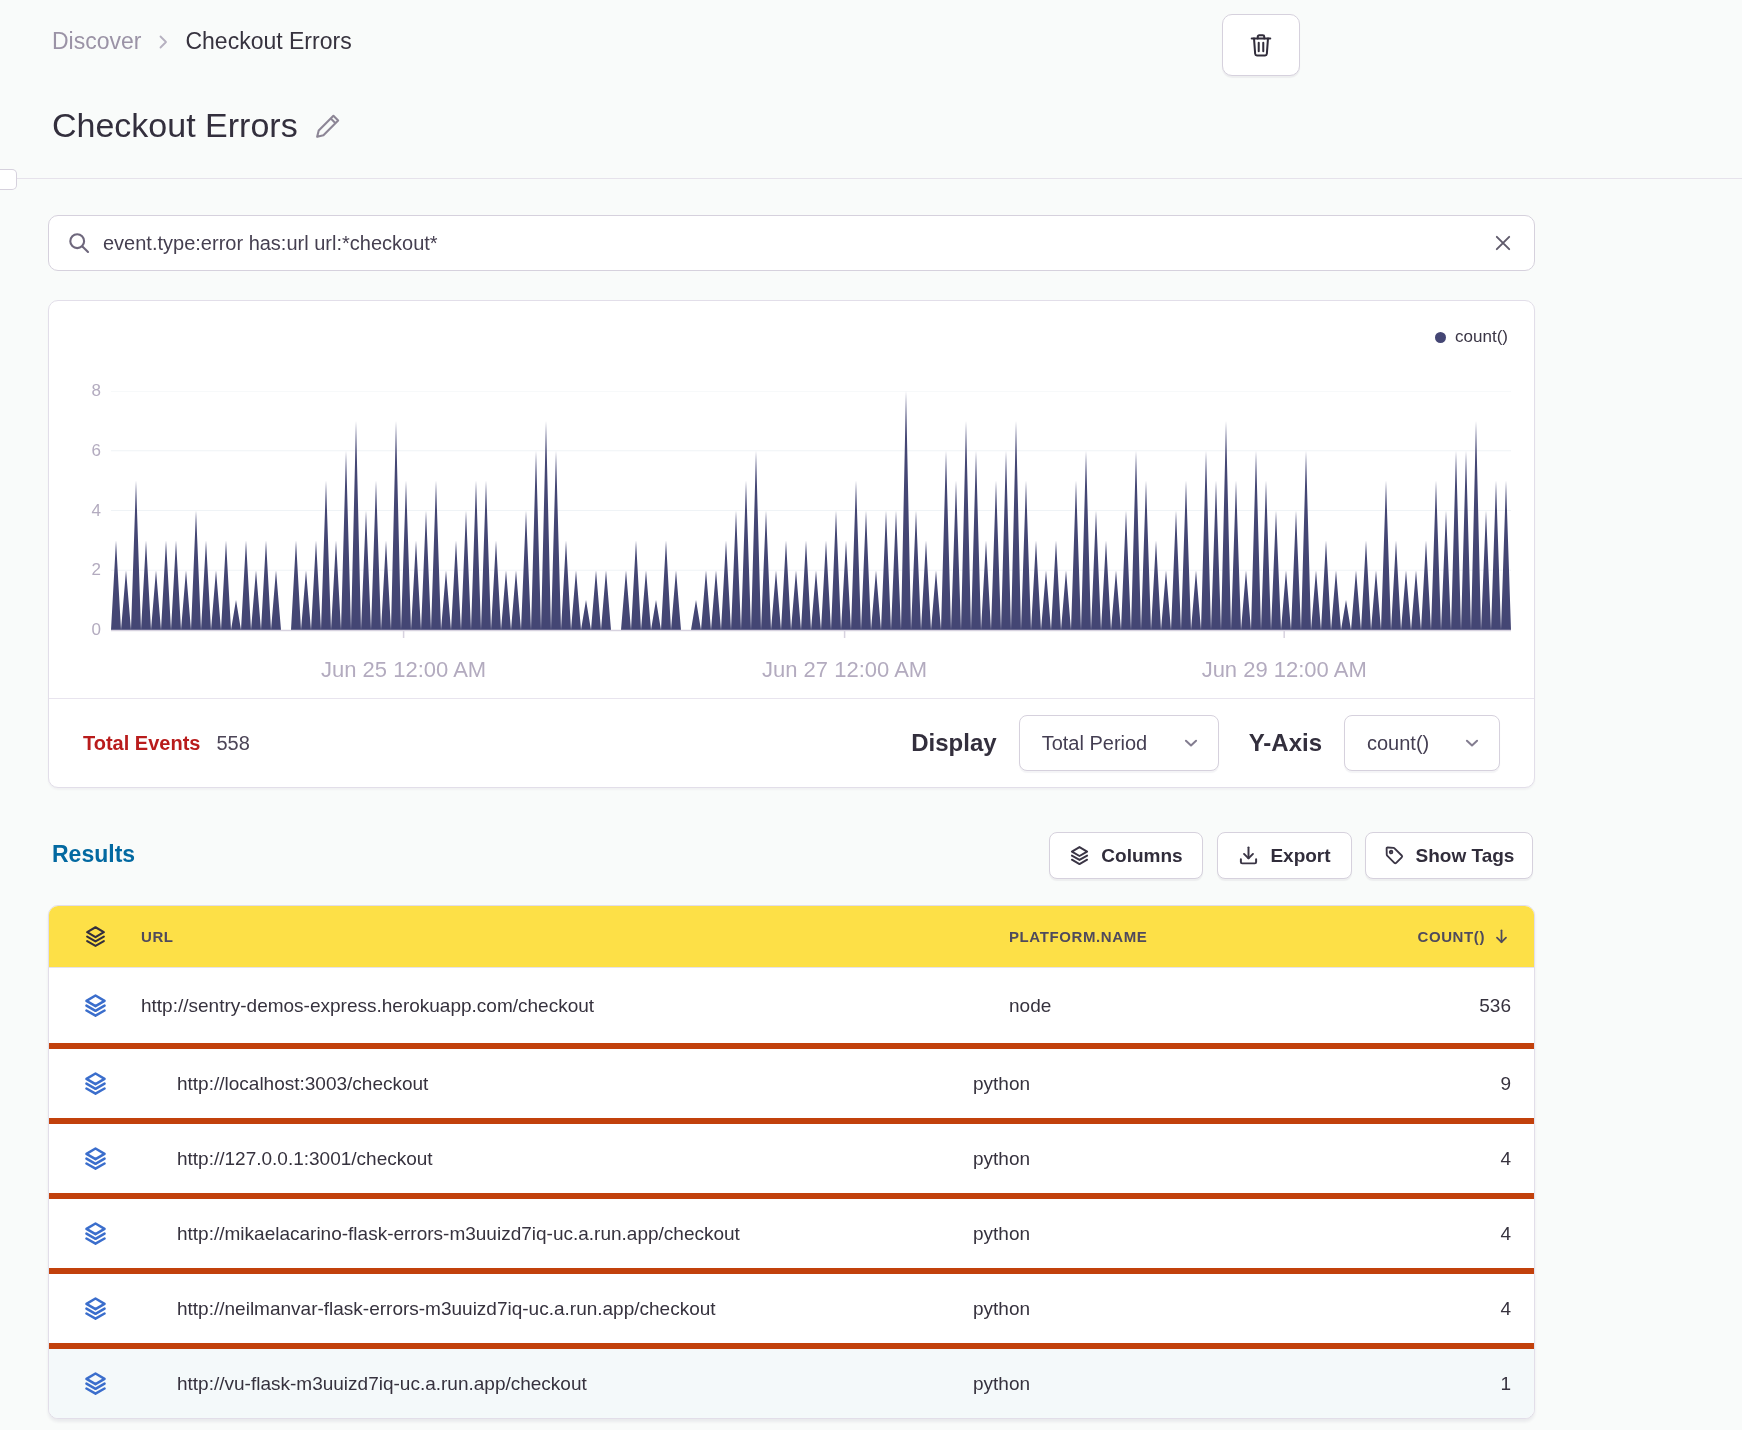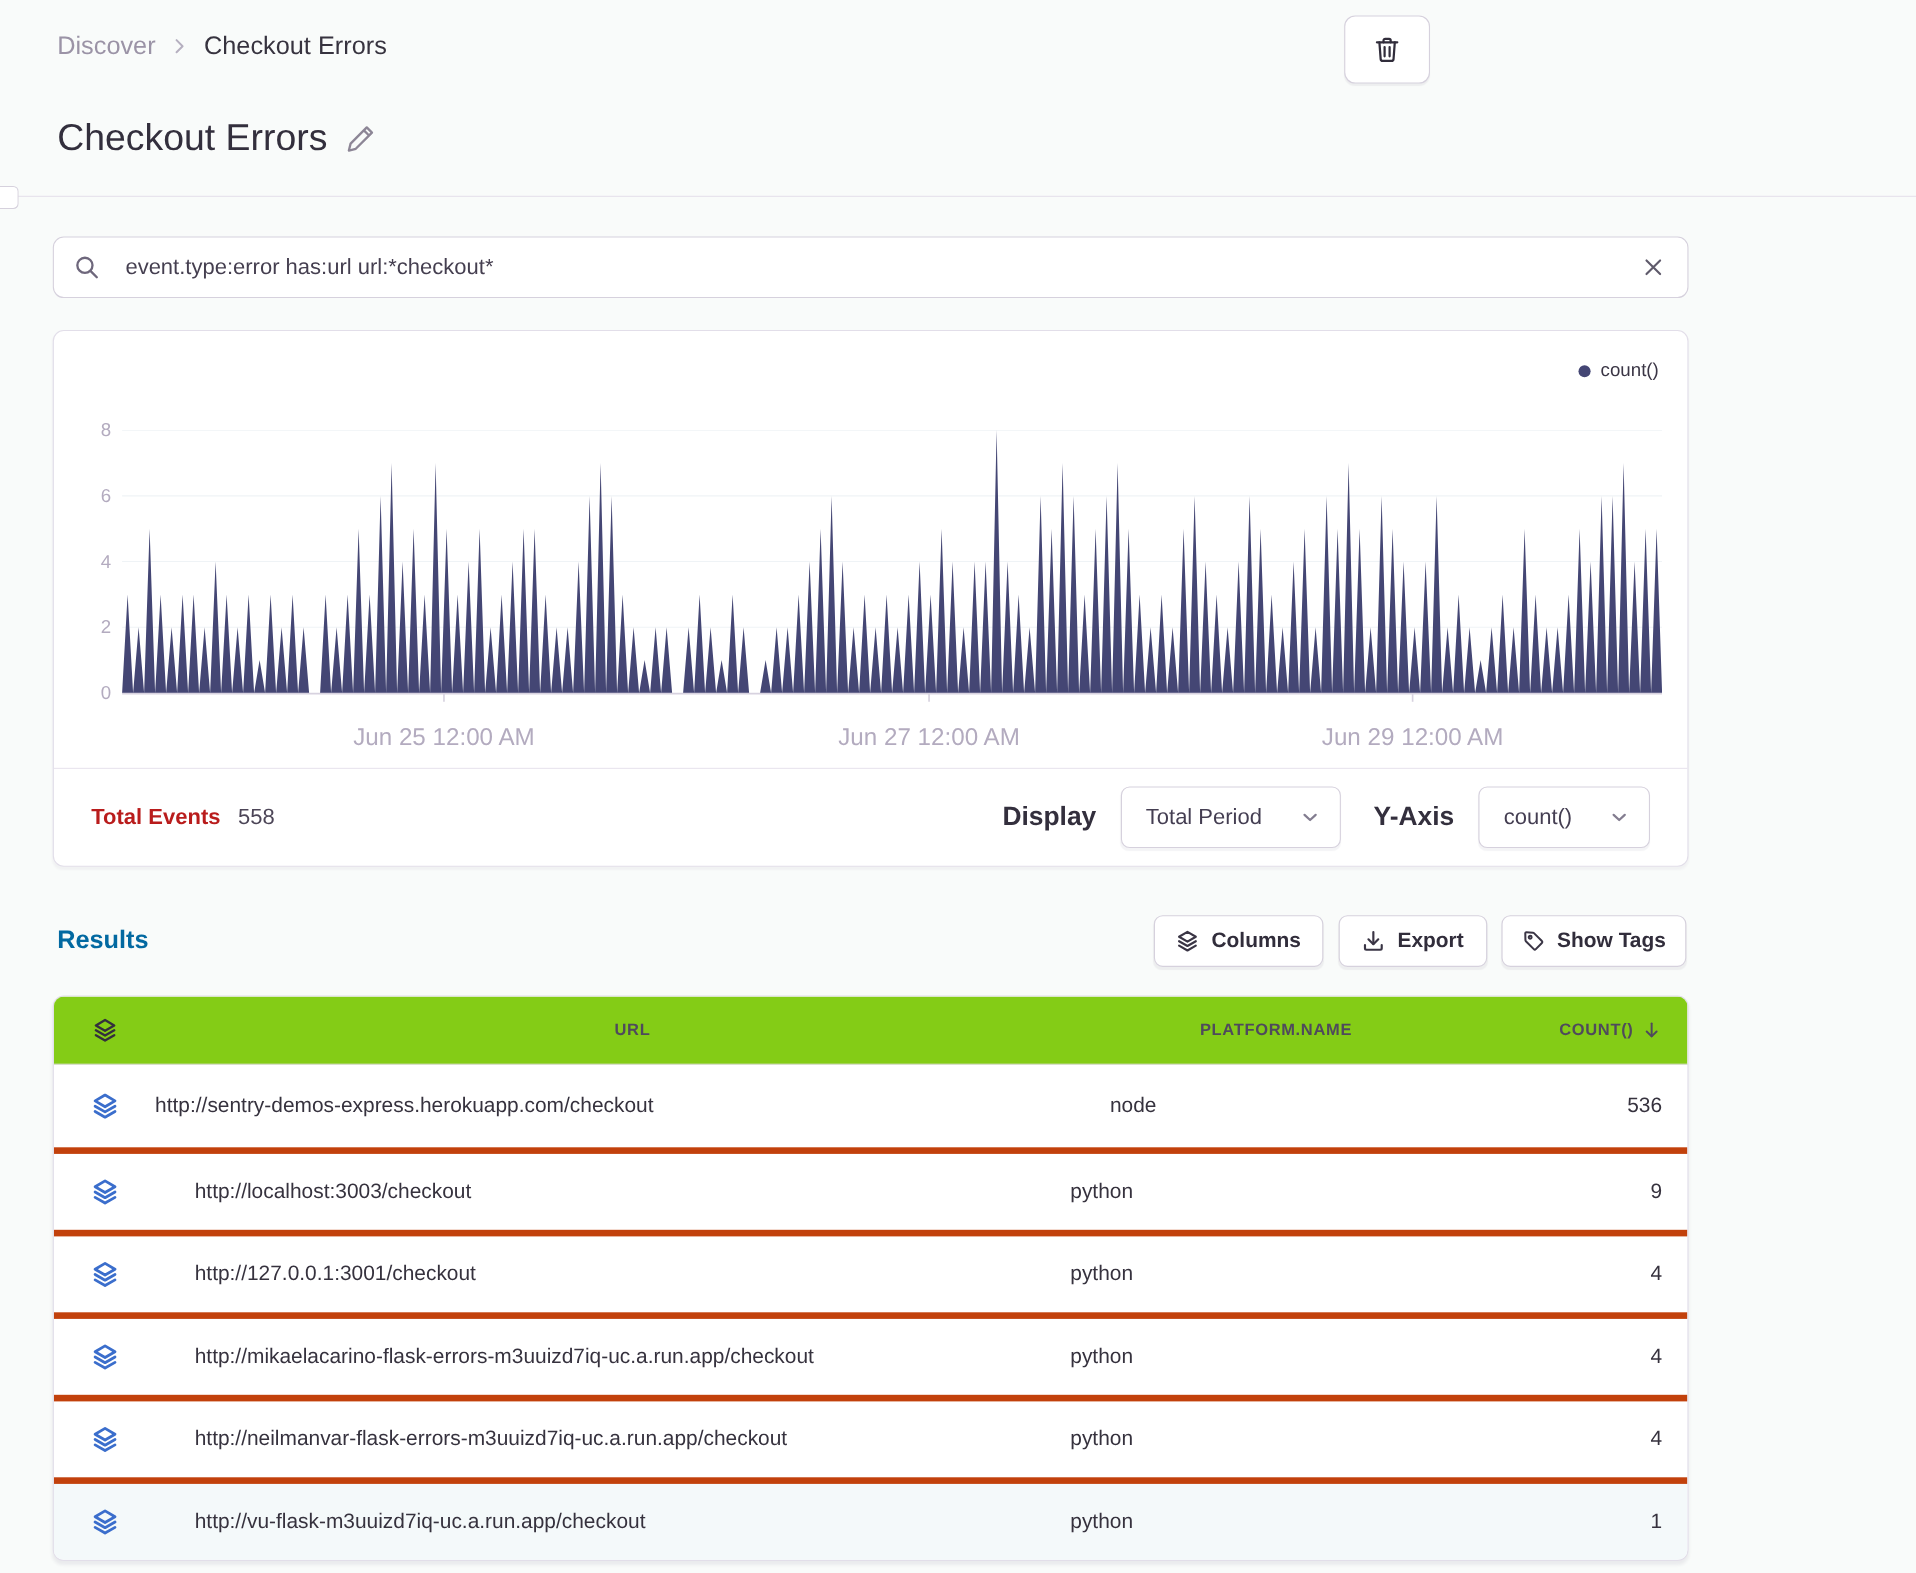--- a/index.html
+++ b/index.html
@@ -22,21 +22,21 @@
                 font-size:34px; font-weight:normal; color:#332f3d; }
   .page-title .pencil { color:#8d8696; display:flex; }
 
   .page-divider { position:absolute; left:0; right:0; top:178px; height:1px; background:#e6e2eb; }
   .edge-tab { position:absolute; left:0; top:169px; width:17px; height:21px; background:#fff;
               border:1px solid #d6d1dd; border-left:none; border-radius:0 5px 5px 0; cursor:pointer; }
 
   
   .searchbar { position:absolute; left:48px; top:215px; width:1487px; height:56px; background:#fff;
                border:1px solid #d6d1dd; border-radius:10px; display:flex; align-items:center;
-               padding:0 20px 0 18px; gap:23px; }
+               padding:0 20px 0 18px; gap:12px; }
   .searchbar .mag { color:#6e677c; display:flex; flex:none; }
   .searchbar input { flex:1; border:none; outline:none; font-family:inherit; font-size:20px; color:#453f50; background:transparent; }
   .searchbar .clear { color:#5f5a6b; display:flex; flex:none; cursor:pointer; }
 
   
   .chart-panel { position:absolute; left:48px; top:300px; width:1487px; height:488px; background:#fff;
                  border:1px solid #e2dee9; border-radius:10px; box-shadow:0 2px 2px rgba(45,30,70,.04); }
   .legend { position:absolute; top:26px; right:26px; display:flex; align-items:center; gap:9px;
             font-size:17px; color:#3a3545; }
   .legend .dot { width:11px; height:11px; border-radius:50%; background:#444674; }
@@ -61,22 +61,22 @@
   .results-heading { position:absolute; left:52px; top:841px; font-size:23px; font-weight:bold; color:#0369a1; }
   .rbtn { position:absolute; top:832px; height:47px; font-size:19px; font-weight:bold; gap:11px; border-radius:8px; }
   .rbtn-columns { left:1049px; width:154px; }
   .rbtn-export  { left:1217px; width:135px; }
   .rbtn-tags    { left:1365px; width:168px; }
   .rbtn .bicon { display:flex; color:#3a3545; }
 
   .table { position:absolute; left:48px; top:905px; width:1487px; background:#fff; border:1px solid #e2dee9;
            border-radius:10px; overflow:hidden; box-shadow:0 3px 3px rgba(45,30,70,.07); }
   .thead, .trow { display:grid; grid-template-columns:92px 1fr 302px 200px; align-items:center; padding-right:23px; }
-  .thead { height:62px; background:#84cc16; border-bottom:1px solid #e6e2eb; color:#4f4a5c;
-           font-size:15px; font-weight:bold; letter-spacing:.6px;text-align:center; }
+  .thead { height:62px; background:#fde047; border-bottom:1px solid #e6e2eb; color:#4f4a5c;
+           font-size:15px; font-weight:bold; letter-spacing:.6px; }
   .thead .hicon { display:flex; justify-content:center; color:#332f3d; cursor:pointer; }
   .thead .hcount { display:flex; align-items:center; justify-content:flex-end; gap:7px; cursor:pointer; }
   .thead .sort-arrow { display:flex; color:#4f4a5c; }
   .trow { height:75px; font-size:19px; color:#36323e; border-top:1px solid #ecU9f2; }
   .trow + .trow { border-top:6px solid #c2410c;gap:36px; }
   .trow:first-of-type { border-top:none; }
   .trow.highlight { background:#f4f9fa; }
   .icon-cell { display:flex; justify-content:center; color:#3b6ecc; cursor:pointer; }
   .url-cell { cursor:pointer; }
   .count-cell { text-align:right; }

